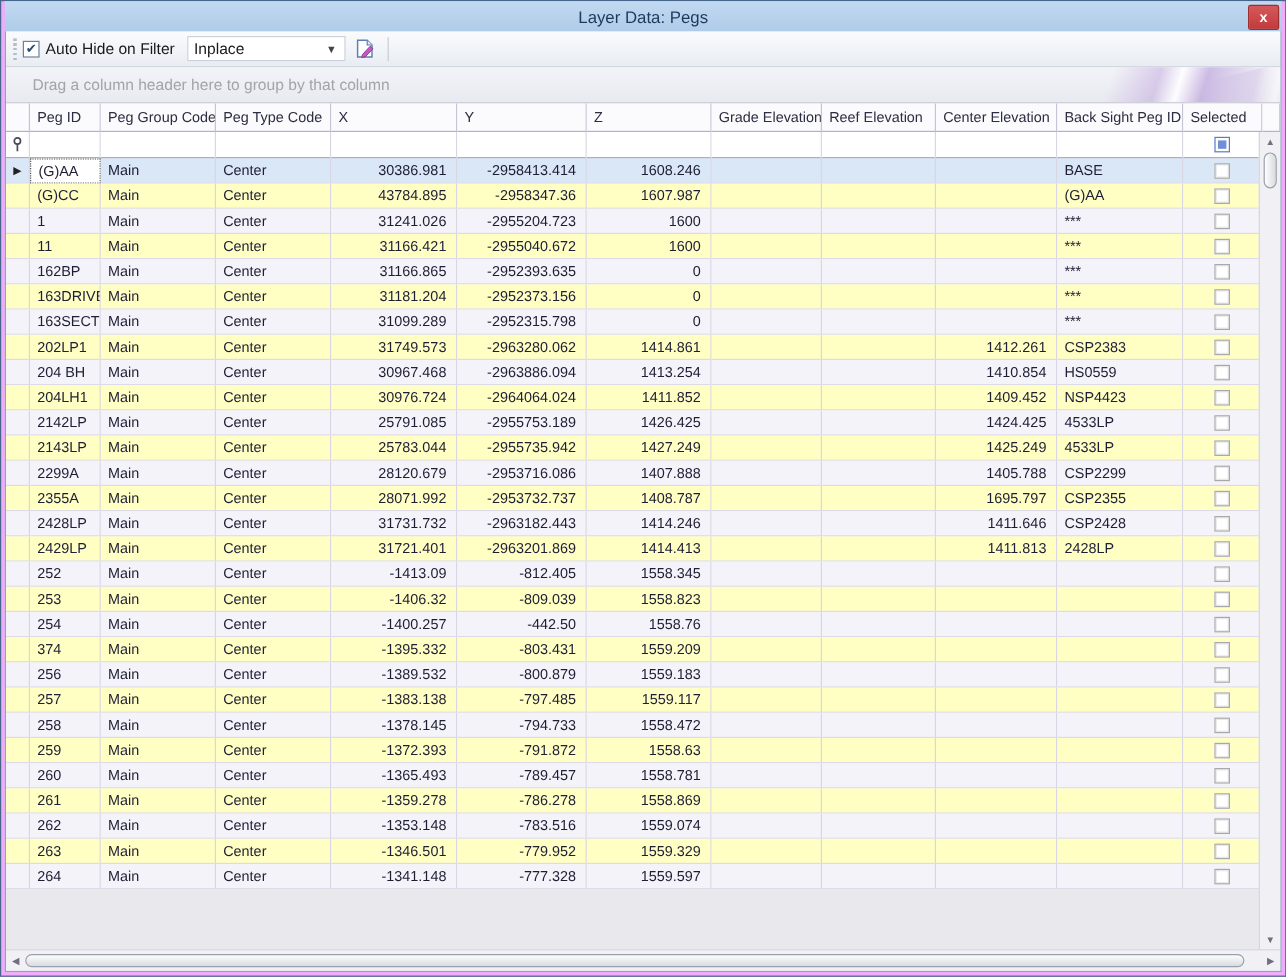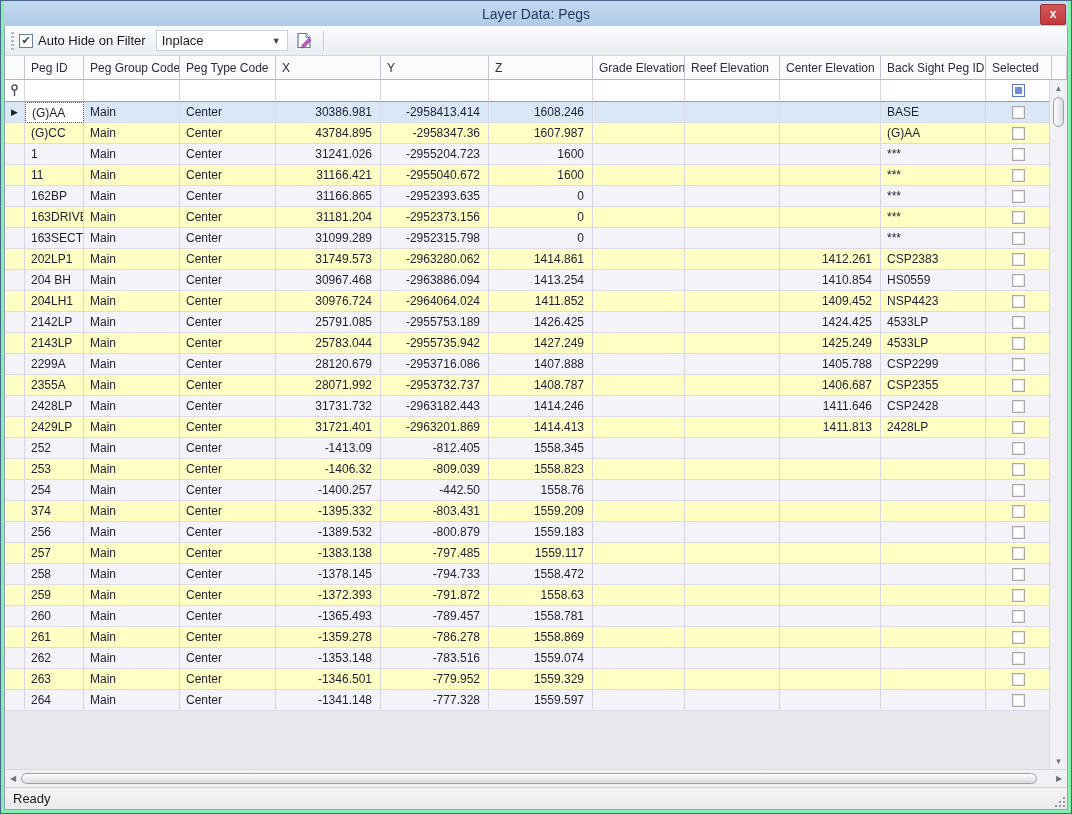--- a/index.html
+++ b/index.html
@@ -1,20 +1,20 @@
 <!DOCTYPE html>
 <html><head>
 <meta charset="utf-8">
 <style>
   * { box-sizing: border-box; margin: 0; padding: 0; }
   html,body { width:1072px; height:814px; font-family:"Liberation Sans", sans-serif; }
   .window {
     position:relative; width:1072px; height:814px;
     border:1px solid #46658a;
-    background:#86efac;
+    background:#f0abfc;
     padding:0 3px 3px 3px;
     display:flex; flex-direction:column;
   }
   
   .titlebar {
     height:25px; flex:0 0 25px; position:relative;
     background:linear-gradient(#c3d9f1,#aecbe8);
     display:flex; align-items:center; justify-content:center;
   }
   .titlebar .title { font-size:14px; color:#1c3a5c; }
@@ -149,20 +149,25 @@
       <div class="tb-btn">
         <svg width="17" height="17" viewBox="0 0 17 17">
           <path d="M2 1.5 h8 l4 4 V15.5 H2 Z" fill="#fdfeff" stroke="#5d7fb0" stroke-width="1.2"></path>
           <path d="M10 1.5 V5.5 H14" fill="#dce8f5" stroke="#5d7fb0" stroke-width="1"></path>
           <path d="M6 13.5 L12.5 6.5 L14.8 8.6 L8.2 15.5 L5.5 15.9 Z" fill="#c957c0" stroke="#8e3a9a" stroke-width=".8"></path>
         </svg>
       </div>
       <div class="tb-sep"></div>
     </div>
 
+    <div class="group-panel">
+      <span class="hint">Drag a column header here to group by that column</span>
+      <div class="swoosh1"></div>
+      <div class="swoosh2"></div>
+    </div>
 
     <div class="grid-area">
       <div class="hdr-row" id="hdrRow">
           <div class="hdr-ind" style="width:20px;flex:0 0 20px"></div>
           <div class="hdr-cell" style="width:59px;flex:0 0 59px">Peg ID</div>
           <div class="hdr-cell" style="width:96px;flex:0 0 96px">Peg Group Code</div>
           <div class="hdr-cell" style="width:96px;flex:0 0 96px">Peg Type Code</div>
           <div class="hdr-cell" style="width:105px;flex:0 0 105px">X</div>
           <div class="hdr-cell" style="width:108px;flex:0 0 108px">Y</div>
           <div class="hdr-cell" style="width:104px;flex:0 0 104px">Z</div>
@@ -413,21 +418,21 @@
               <div class="data-row row-alt">
                 <div class="ind-cell" style="width:20px;flex:0 0 20px"></div>
                 <div class="cell" style="width:59px;flex:0 0 59px">2355A</div>
                 <div class="cell" style="width:96px;flex:0 0 96px">Main</div>
                 <div class="cell" style="width:96px;flex:0 0 96px">Center</div>
                 <div class="cell num" style="width:105px;flex:0 0 105px">28071.992</div>
                 <div class="cell num" style="width:108px;flex:0 0 108px">-2953732.737</div>
                 <div class="cell num" style="width:104px;flex:0 0 104px">1408.787</div>
                 <div class="cell num" style="width:92px;flex:0 0 92px"></div>
                 <div class="cell num" style="width:95px;flex:0 0 95px"></div>
-                <div class="cell num" style="width:101px;flex:0 0 101px">1406.687</div>
+                <div class="cell num" style="width:101px;flex:0 0 101px">1695.797</div>
                 <div class="cell" style="width:105px;flex:0 0 105px">CSP2355</div>
                 <div class="cell ctr" style="width:66px;flex:0 0 66px">
                   <span class="row-chk"></span>
                 </div>
               </div>
               <div class="data-row row-base">
                 <div class="ind-cell" style="width:20px;flex:0 0 20px"></div>
                 <div class="cell" style="width:59px;flex:0 0 59px">2428LP</div>
                 <div class="cell" style="width:96px;flex:0 0 96px">Main</div>
                 <div class="cell" style="width:96px;flex:0 0 96px">Center</div>
@@ -677,26 +682,15 @@
         </div>
       </div>
     </div>
 
     <div class="hscroll">
       <div class="hs-btn">◀</div>
       <div class="hs-thumb"></div>
       <div class="hs-btn">▶</div>
     </div>
 
-    <div class="statusbar">
-      <span class="txt">Ready</span>
-      <div class="size-grip">
-        <i style="right:0;bottom:0"></i>
-          <i style="right:4px;bottom:0"></i>
-          <i style="right:8px;bottom:0"></i>
-        <i style="right:0;bottom:4px"></i>
-          <i style="right:4px;bottom:4px"></i>
-        <i style="right:0;bottom:8px"></i>
-      </div>
-    </div>
 
   </div>
 </div>
 
 </body></html>

